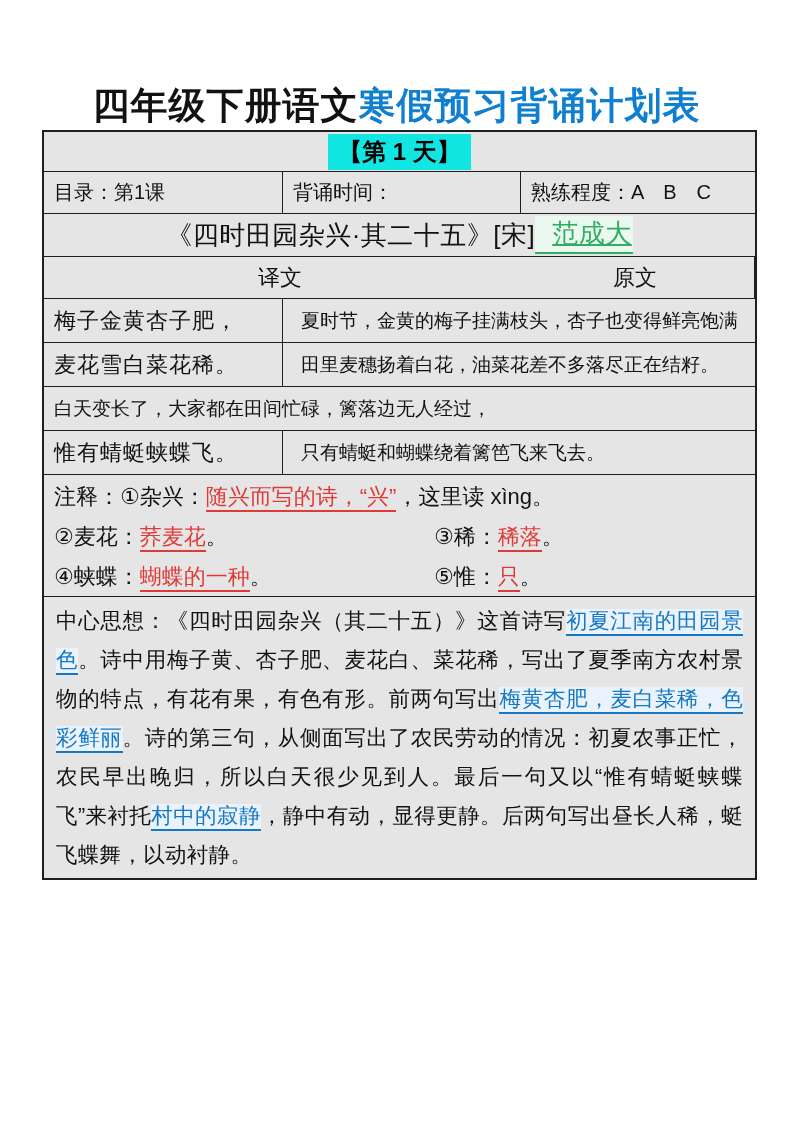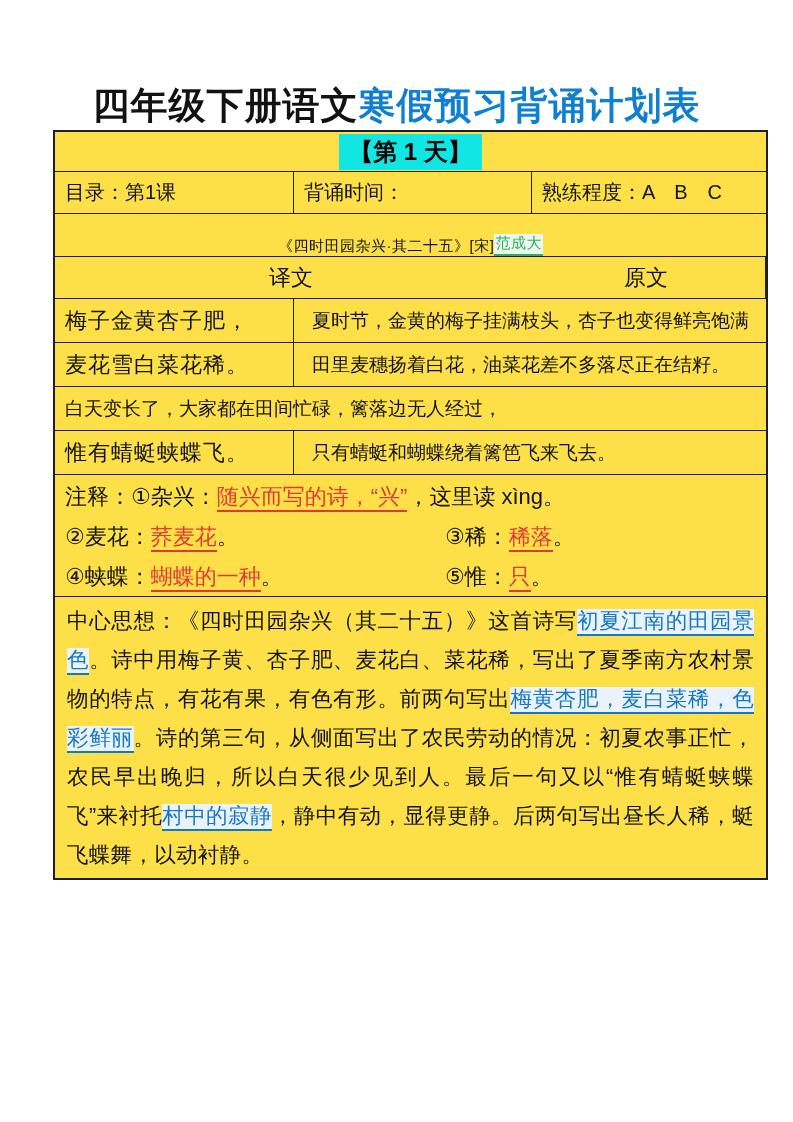--- a/index.html
+++ b/index.html
@@ -13,42 +13,42 @@
   *{box-sizing:border-box;}
   html,body{margin:0;padding:0;background:#ffffff;}
   body{width:793px;height:1122px;overflow:hidden;
        font-family:"Liberation Sans","DejaVu Sans",sans-serif;color:#121212;}
   .page{position:relative;width:793px;height:1122px;background:#fff;}
 
   .title{position:absolute;top:56px;left:0;width:100%;text-align:center;
          font-size:37px;font-weight:bold;letter-spacing:1px;white-space:nowrap;}
   .title-blue{color:var(--title-blue);margin-top:40px;}
 
-  .sheet{position:absolute;left:53px;top:130px;width:715px;
-         border:2px solid var(--line);background:#fde047;}
+  .sheet{position:absolute;left:42px;top:130px;width:715px;
+         border:2px solid var(--line);background:#e5e5e5;}
 
   .row{display:flex;align-items:center;border-bottom:1.5px solid var(--line);}
   .row:last-child{border-bottom:none;}
 
   .cell{height:100%;display:flex;align-items:center;padding:0 10px;}
   .v{border-right:1.5px solid var(--line);}
   .c1{width:239px;}
   .c2{width:238px;}
   .c3{flex:1;}
   .center{justify-content:center;}
 
   .r-day{height:40px;justify-content:center;}
   .day-badge{background:var(--day-highlight);color:#000;font-weight:bold;
              font-size:24px;padding:1px 10px;line-height:34px;}
 
   .r-info{height:42px;font-size:20px;}
 
-  .r-ptitle{height:43px;justify-content:center;font-size:15px;letter-spacing:.5px;align-items:flex-end;}
+  .r-ptitle{height:43px;justify-content:center;font-size:26px;letter-spacing:.5px;}
   .author{color:var(--author-green);border-bottom:2px solid var(--author-green);
-          background:#eaf8f0;padding:0 1px 1px 1px;}
+          background:#eaf8f0;padding:0 1px 1px 17px;text-decoration:underline;}
 
   .r-cols{height:42px;font-size:22px;font-weight:500;}
 
   .r-poem{height:44px;gap:8px;}
   .orig{font-size:22px;letter-spacing:1px;font-weight:500;}
   .trans{flex:1;font-size:19px;}
 
   .r-notes{height:122px;display:block;font-size:22px;padding:2px 10px 0 10px;}
   .note-line{line-height:40px;white-space:nowrap;}
   .note-grid{display:grid;grid-template-columns:55% 45%;line-height:40px;}

